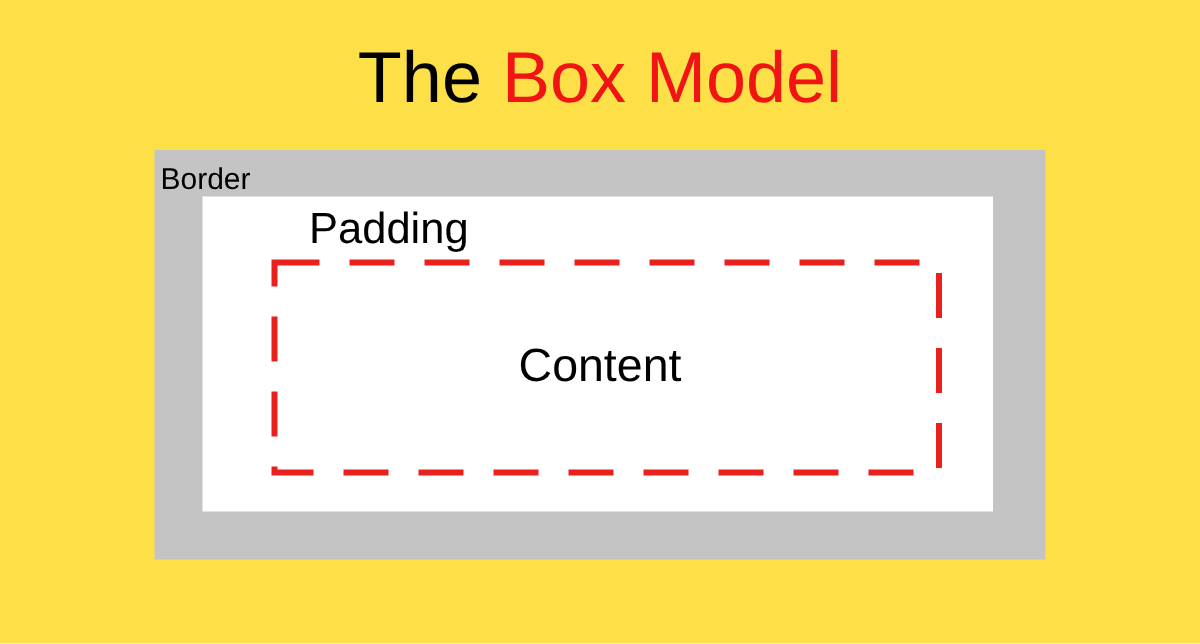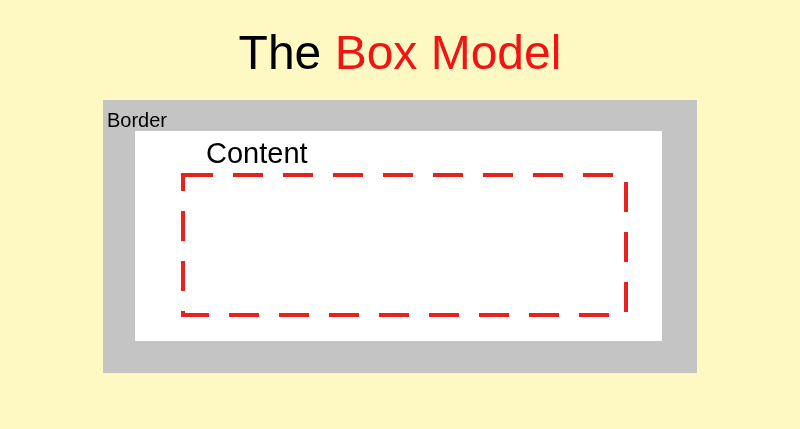--- a/index.html
+++ b/index.html
@@ -10,21 +10,21 @@
   }
   body {
     font-family: "Liberation Sans", sans-serif;
     -webkit-font-smoothing: antialiased;
   }
 
   #canvas {
     position: relative;
     width: 800px;
     height: 429px;
-    background: #fef9c3;
+    background: #fde047;
     overflow: hidden;
   }
 
   
   .title {
     position: absolute;
     left: 0;
     top: 26px;
     width: 800px;
     text-align: center;
@@ -120,15 +120,16 @@
       <div class="content-box">
         <svg viewBox="0 0 447 144" preserveAspectRatio="none">
           <rect x="2" y="2" width="443" height="140" fill="none" stroke="#e8211e" stroke-width="4" stroke-dasharray="30 20" stroke-linecap="butt"></rect>
         </svg>
       </div>
 
     </div>
   </div>
 
   <div class="label label-border">Border</div>
-  <div class="label label-padding">Content</div>
+  <div class="label label-padding">Padding</div>
+  <div class="label label-content">Content</div>
 
 </div>
 
 </body></html>

